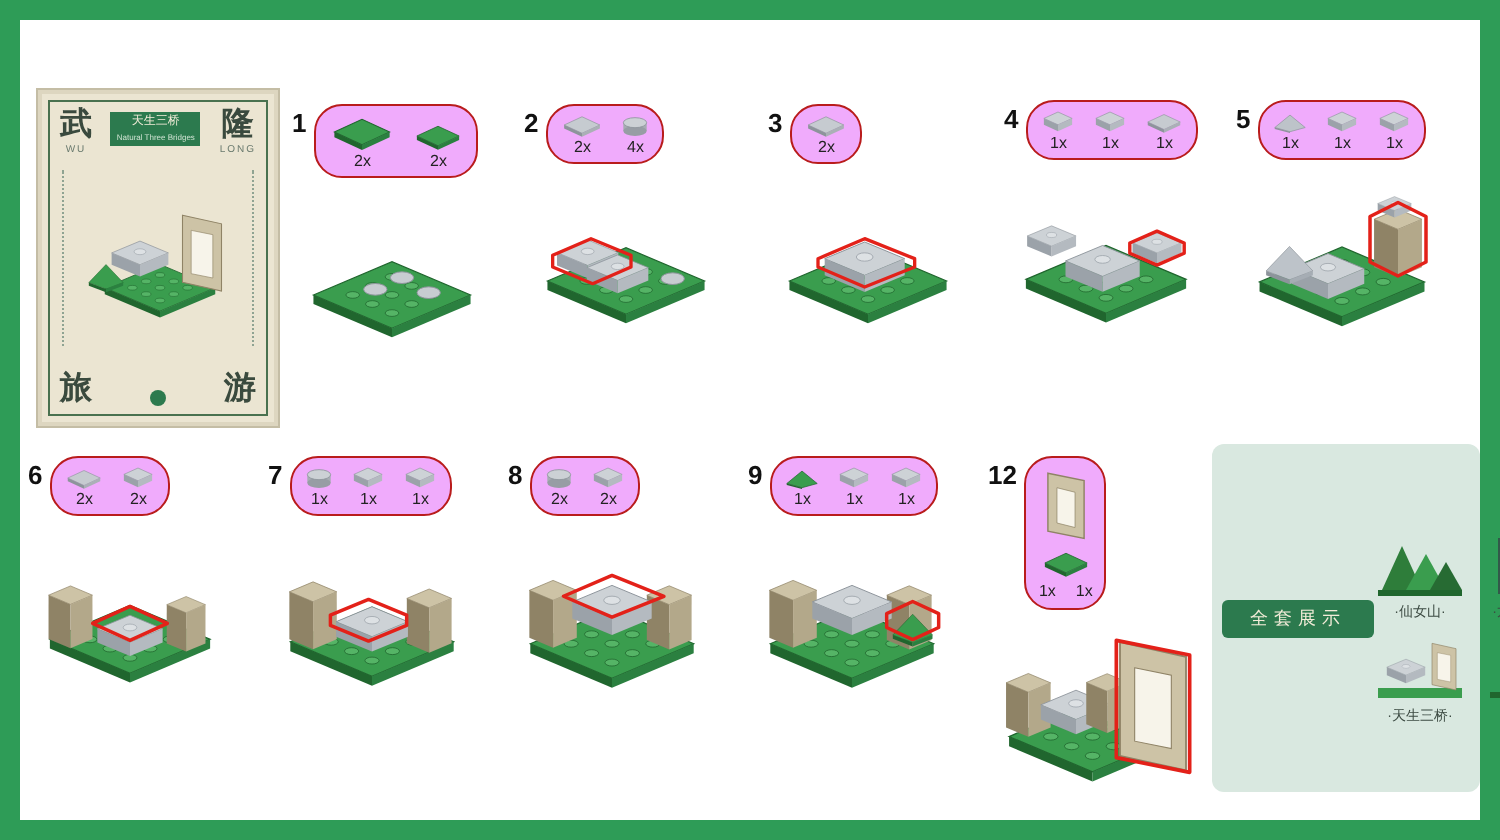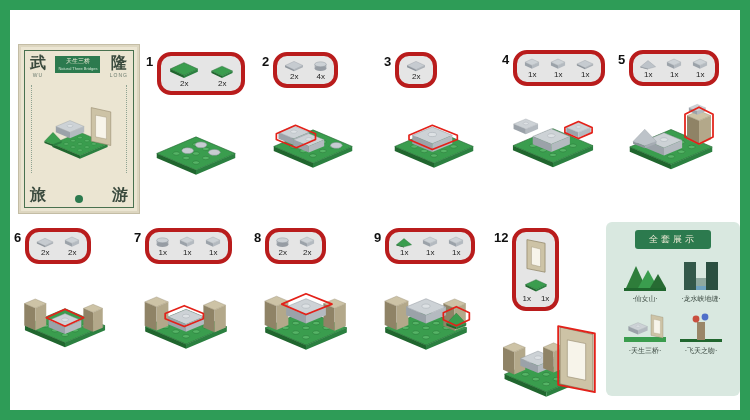--- a/index.html
+++ b/index.html
@@ -16,29 +16,29 @@
   .pbanner{background:#2c7a4e;color:#f2ecd8;font-size:6px;padding:2px 3px;text-align:center;line-height:1.3;margin-top:1px;max-width:58px}
   .pbanner-en{display:block;font-size:4px;color:#cfe3d2;white-space:nowrap}
   .pstrip-l,.pstrip-r{position:absolute;top:34px;bottom:34px;width:0;border-left:1px dotted #8fa392}
   .pstrip-l{left:6px}.pstrip-r{right:6px}
   .poster-art{display:block;margin:0 auto}
   .pseal{width:8px;height:8px;border-radius:50%;background:#2c7a4e;margin-top:6px}
   
   .step{position:absolute;display:flex;flex-direction:column;align-items:flex-start}
   .step-head{display:flex;align-items:flex-start;gap:4px}
   .step-num{font-weight:bold;font-size:13px;color:#111;line-height:1;padding-top:3px}
-  .parts-box{background:#e5e5e5;border:4px solid #b91c1c;border-radius:14px;padding:3px 6px;display:flex;gap:8px;align-items:flex-end}
+  .parts-box{background:#f0abfc;border:1px solid #b91c1c;border-radius:14px;padding:3px 6px;display:flex;gap:8px;align-items:flex-end}
   .parts-box.tall{flex-direction:column;align-items:center;gap:3px;padding:4px 6px}
   .trow{display:flex;gap:10px}
   .part{display:flex;flex-direction:column;align-items:center;gap:1px}
   .pcount{font-size:8px;color:#222;line-height:1}
   .model{display:block;margin-top:9px}
   .hl{fill:none;stroke:#e32119;stroke-width:2;stroke-linejoin:round}
   
-  .panel{position:absolute;left:596px;top:212px;width:134px;height:174px;background:#d9e8e0;border-radius:6px;padding:8px 5px;display:flex;flex-direction:column;align-items:center}
+  .panel{position:absolute;left:596px;top:212px;width:134px;height:174px;background:#d9e8e0;border-radius:6px;padding:8px 5px;display:flex;flex-direction:row;align-items:center}
   .panel-title{background:#2c7a4e;color:#f2ecd8;font-size:9px;padding:3px 14px;border-radius:3px;letter-spacing:3px;white-space:nowrap}
   .panel-grid{display:grid;grid-template-columns:1fr 1fr;gap:6px 10px;margin-top:9px}
   .panel-item{display:flex;flex-direction:column;align-items:center}
   .caption{font-size:7px;color:#3c4a42;margin-top:2px;white-space:nowrap}
 </style>
 </head>
 <body>
 
 <svg width="0" height="0" style="position:absolute" aria-hidden="true">
   <defs>

